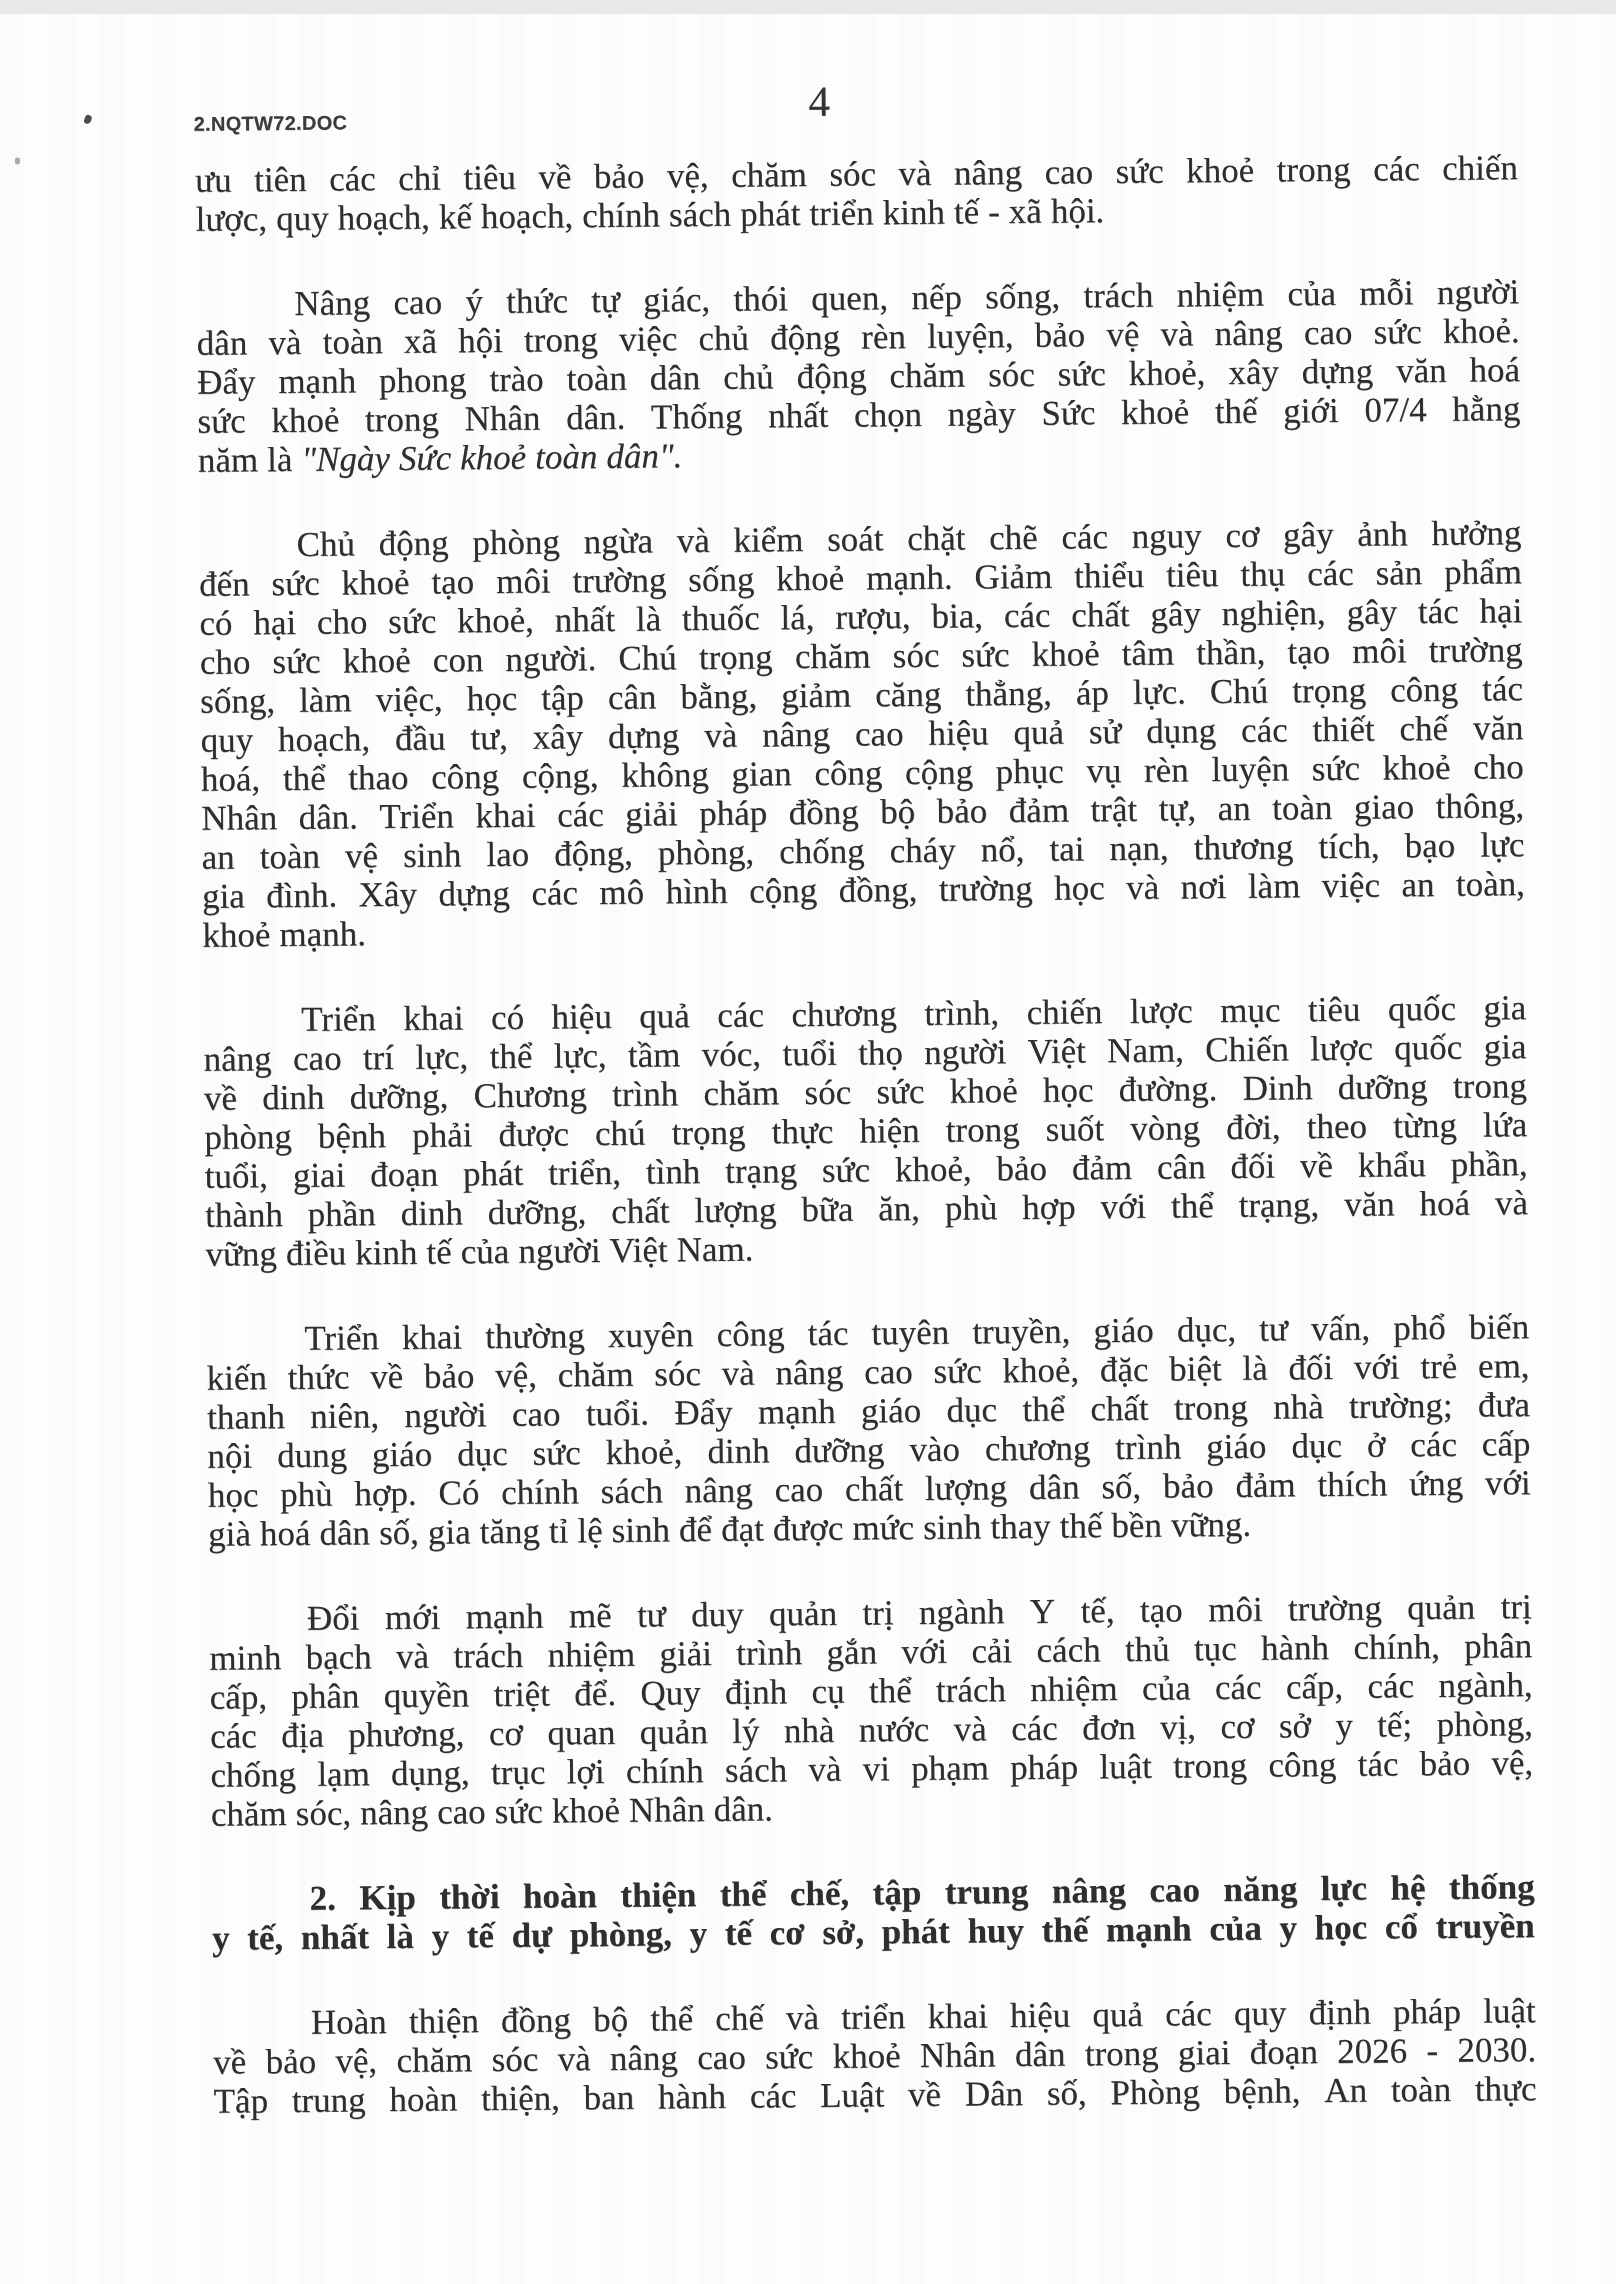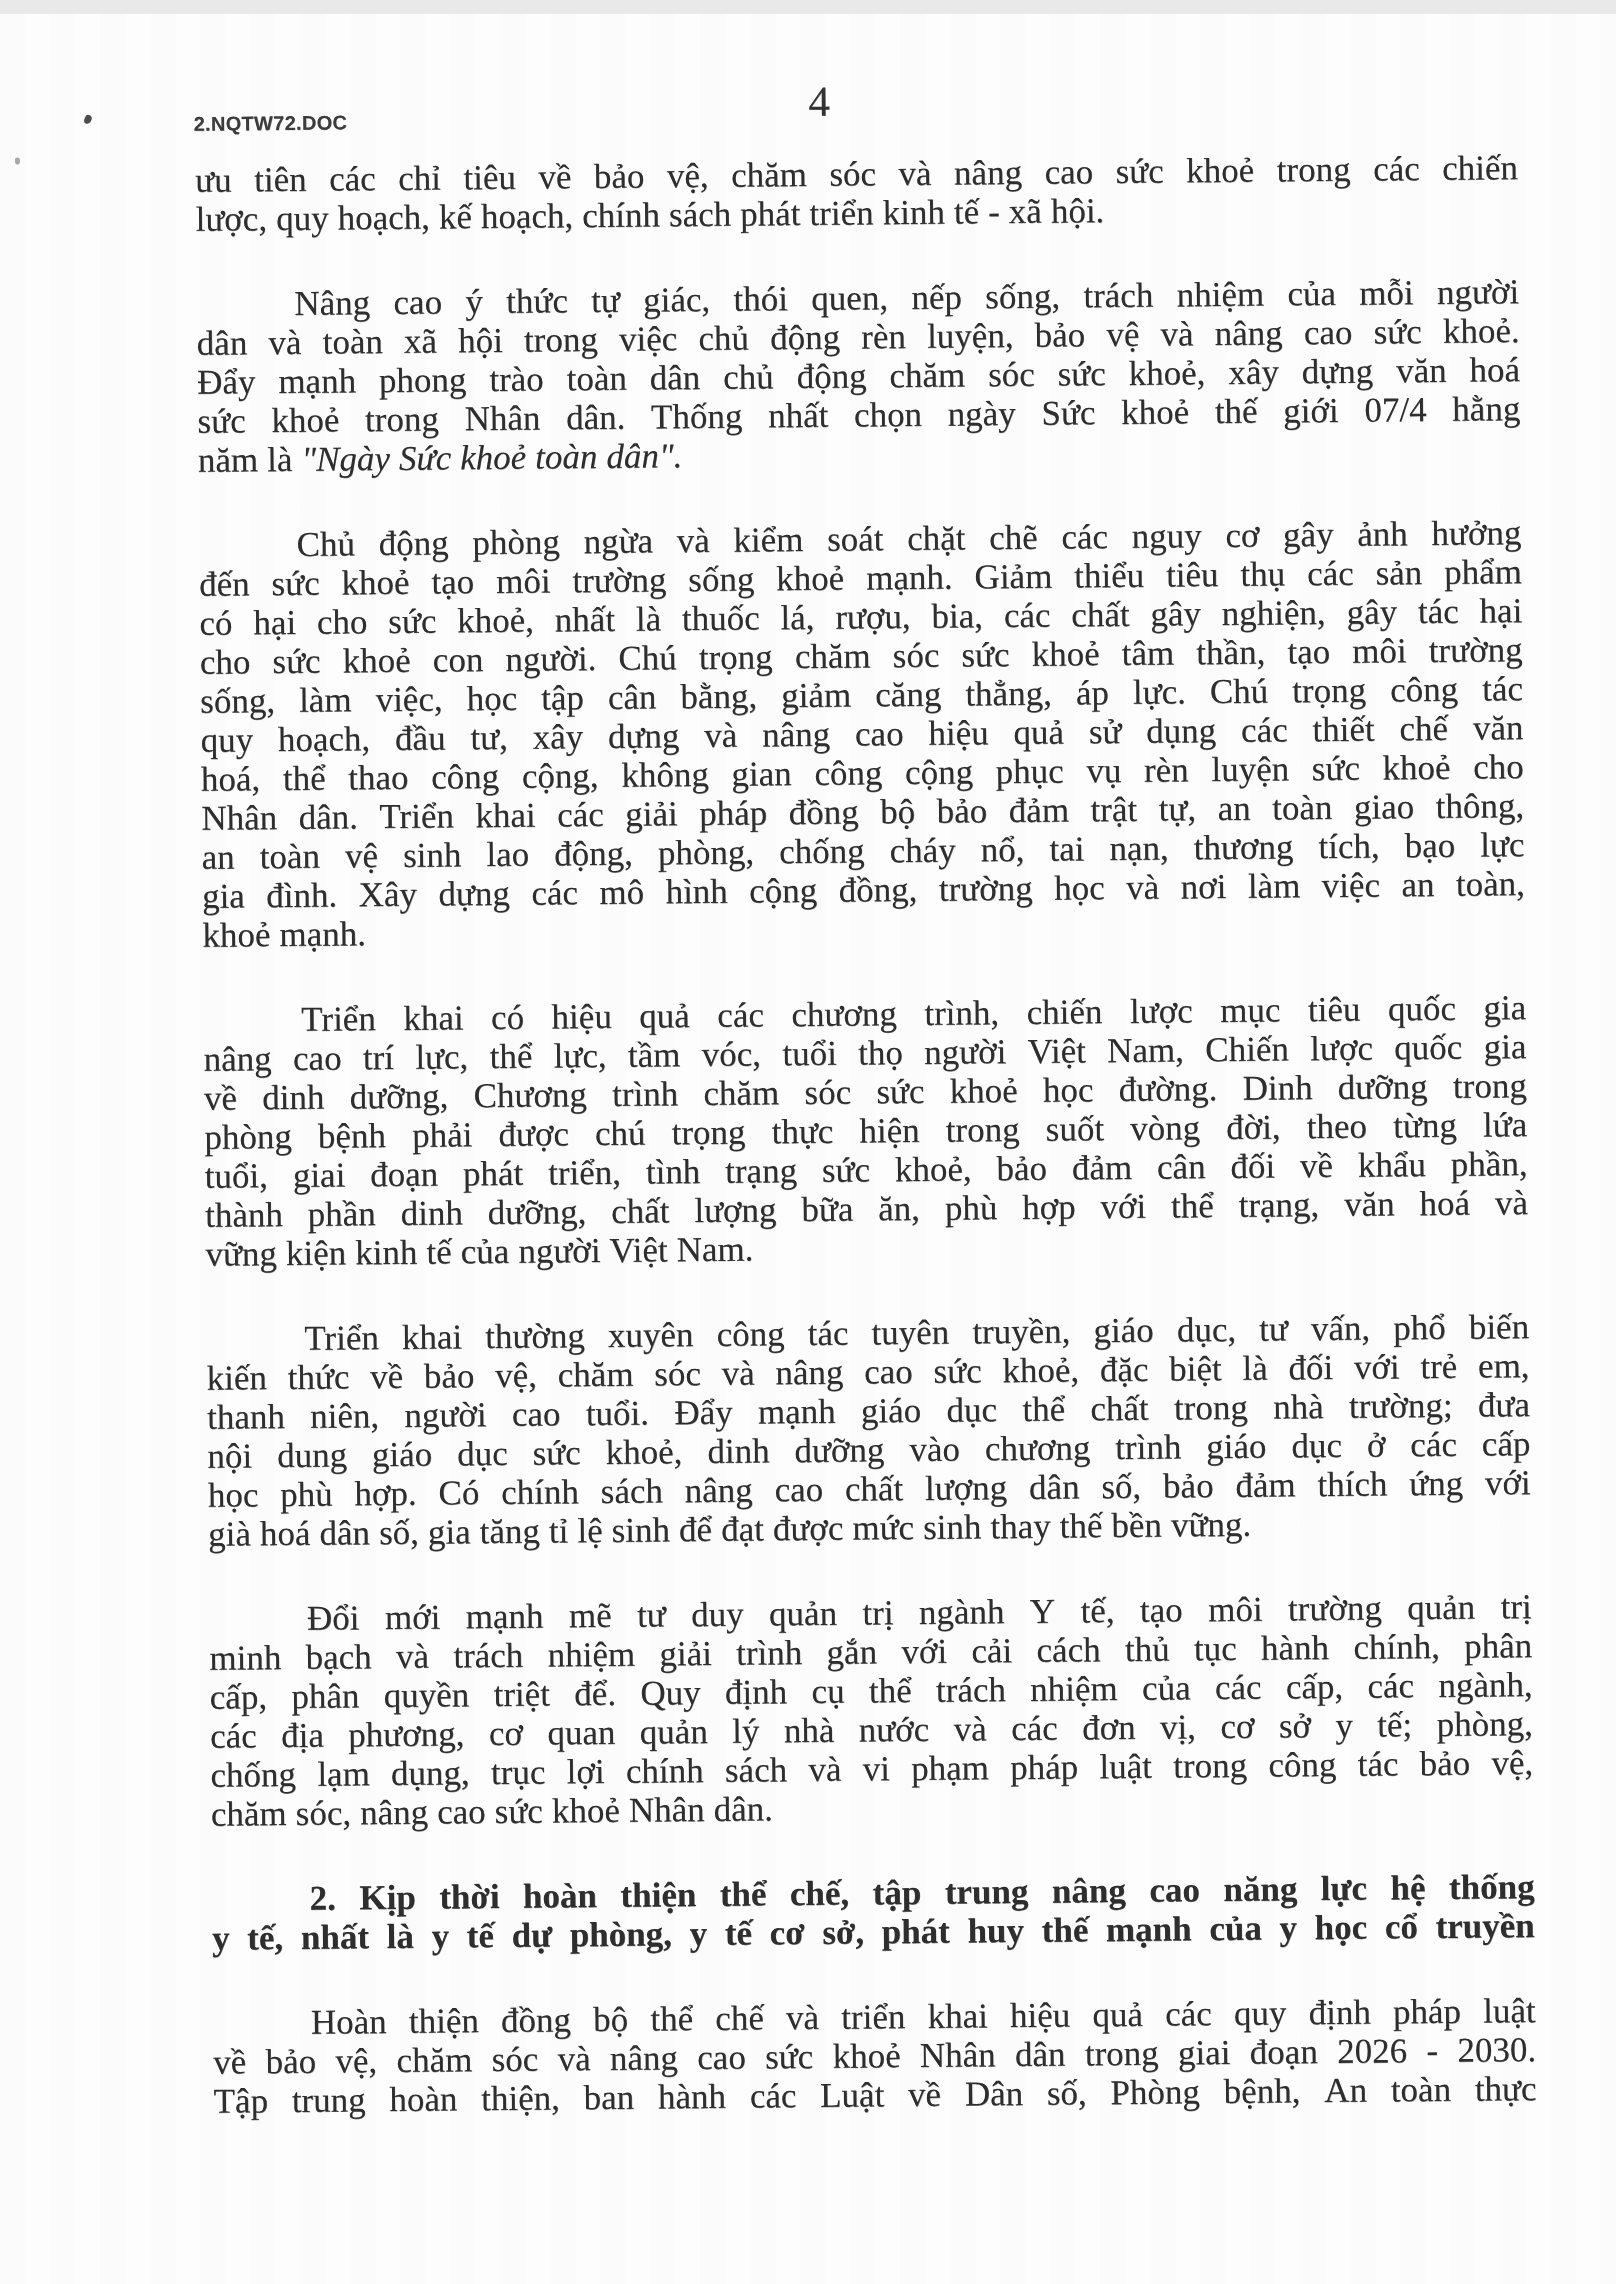--- a/index.html
+++ b/index.html
@@ -94,21 +94,21 @@
           <div class="ln"><span class="w">gia</span><span class="w">đình.</span><span class="w">Xây</span><span class="w">dựng</span><span class="w">các</span><span class="w">mô</span><span class="w">hình</span><span class="w">cộng</span><span class="w">đồng,</span><span class="w">trường</span><span class="w">học</span><span class="w">và</span><span class="w">nơi</span><span class="w">làm</span><span class="w">việc</span><span class="w">an</span><span class="w">toàn,</span></div>
           <div class="ln end"><span class="w">khoẻ</span><span class="w">mạnh.</span></div>
         </div>
         <div class="para">
           <div class="ln first"><span class="w">Triển</span><span class="w">khai</span><span class="w">có</span><span class="w">hiệu</span><span class="w">quả</span><span class="w">các</span><span class="w">chương</span><span class="w">trình,</span><span class="w">chiến</span><span class="w">lược</span><span class="w">mục</span><span class="w">tiêu</span><span class="w">quốc</span><span class="w">gia</span></div>
           <div class="ln"><span class="w">nâng</span><span class="w">cao</span><span class="w">trí</span><span class="w">lực,</span><span class="w">thể</span><span class="w">lực,</span><span class="w">tầm</span><span class="w">vóc,</span><span class="w">tuổi</span><span class="w">thọ</span><span class="w">người</span><span class="w">Việt</span><span class="w">Nam,</span><span class="w">Chiến</span><span class="w">lược</span><span class="w">quốc</span><span class="w">gia</span></div>
           <div class="ln"><span class="w">về</span><span class="w">dinh</span><span class="w">dưỡng,</span><span class="w">Chương</span><span class="w">trình</span><span class="w">chăm</span><span class="w">sóc</span><span class="w">sức</span><span class="w">khoẻ</span><span class="w">học</span><span class="w">đường.</span><span class="w">Dinh</span><span class="w">dưỡng</span><span class="w">trong</span></div>
           <div class="ln"><span class="w">phòng</span><span class="w">bệnh</span><span class="w">phải</span><span class="w">được</span><span class="w">chú</span><span class="w">trọng</span><span class="w">thực</span><span class="w">hiện</span><span class="w">trong</span><span class="w">suốt</span><span class="w">vòng</span><span class="w">đời,</span><span class="w">theo</span><span class="w">từng</span><span class="w">lứa</span></div>
           <div class="ln"><span class="w">tuổi,</span><span class="w">giai</span><span class="w">đoạn</span><span class="w">phát</span><span class="w">triển,</span><span class="w">tình</span><span class="w">trạng</span><span class="w">sức</span><span class="w">khoẻ,</span><span class="w">bảo</span><span class="w">đảm</span><span class="w">cân</span><span class="w">đối</span><span class="w">về</span><span class="w">khẩu</span><span class="w">phần,</span></div>
           <div class="ln"><span class="w">thành</span><span class="w">phần</span><span class="w">dinh</span><span class="w">dưỡng,</span><span class="w">chất</span><span class="w">lượng</span><span class="w">bữa</span><span class="w">ăn,</span><span class="w">phù</span><span class="w">hợp</span><span class="w">với</span><span class="w">thể</span><span class="w">trạng,</span><span class="w">văn</span><span class="w">hoá</span><span class="w">và</span></div>
-          <div class="ln end"><span class="w">vững</span><span class="w">kiện</span><span class="w">kinh</span><span class="w">tế</span><span class="w">của</span><span class="w">người</span><span class="w">Việt</span><span class="w">Nam.</span></div>
+          <div class="ln end"><span class="w">vững</span><span class="w">điều</span><span class="w">kinh</span><span class="w">tế</span><span class="w">của</span><span class="w">người</span><span class="w">Việt</span><span class="w">Nam.</span></div>
         </div>
         <div class="para">
           <div class="ln first"><span class="w">Triển</span><span class="w">khai</span><span class="w">thường</span><span class="w">xuyên</span><span class="w">công</span><span class="w">tác</span><span class="w">tuyên</span><span class="w">truyền,</span><span class="w">giáo</span><span class="w">dục,</span><span class="w">tư</span><span class="w">vấn,</span><span class="w">phổ</span><span class="w">biến</span></div>
           <div class="ln"><span class="w">kiến</span><span class="w">thức</span><span class="w">về</span><span class="w">bảo</span><span class="w">vệ,</span><span class="w">chăm</span><span class="w">sóc</span><span class="w">và</span><span class="w">nâng</span><span class="w">cao</span><span class="w">sức</span><span class="w">khoẻ,</span><span class="w">đặc</span><span class="w">biệt</span><span class="w">là</span><span class="w">đối</span><span class="w">với</span><span class="w">trẻ</span><span class="w">em,</span></div>
           <div class="ln"><span class="w">thanh</span><span class="w">niên,</span><span class="w">người</span><span class="w">cao</span><span class="w">tuổi.</span><span class="w">Đẩy</span><span class="w">mạnh</span><span class="w">giáo</span><span class="w">dục</span><span class="w">thể</span><span class="w">chất</span><span class="w">trong</span><span class="w">nhà</span><span class="w">trường;</span><span class="w">đưa</span></div>
           <div class="ln"><span class="w">nội</span><span class="w">dung</span><span class="w">giáo</span><span class="w">dục</span><span class="w">sức</span><span class="w">khoẻ,</span><span class="w">dinh</span><span class="w">dưỡng</span><span class="w">vào</span><span class="w">chương</span><span class="w">trình</span><span class="w">giáo</span><span class="w">dục</span><span class="w">ở</span><span class="w">các</span><span class="w">cấp</span></div>
           <div class="ln"><span class="w">học</span><span class="w">phù</span><span class="w">hợp.</span><span class="w">Có</span><span class="w">chính</span><span class="w">sách</span><span class="w">nâng</span><span class="w">cao</span><span class="w">chất</span><span class="w">lượng</span><span class="w">dân</span><span class="w">số,</span><span class="w">bảo</span><span class="w">đảm</span><span class="w">thích</span><span class="w">ứng</span><span class="w">với</span></div>
           <div class="ln end"><span class="w">già</span><span class="w">hoá</span><span class="w">dân</span><span class="w">số,</span><span class="w">gia</span><span class="w">tăng</span><span class="w">tỉ</span><span class="w">lệ</span><span class="w">sinh</span><span class="w">để</span><span class="w">đạt</span><span class="w">được</span><span class="w">mức</span><span class="w">sinh</span><span class="w">thay</span><span class="w">thế</span><span class="w">bền</span><span class="w">vững.</span></div>
         </div>
         <div class="para">

